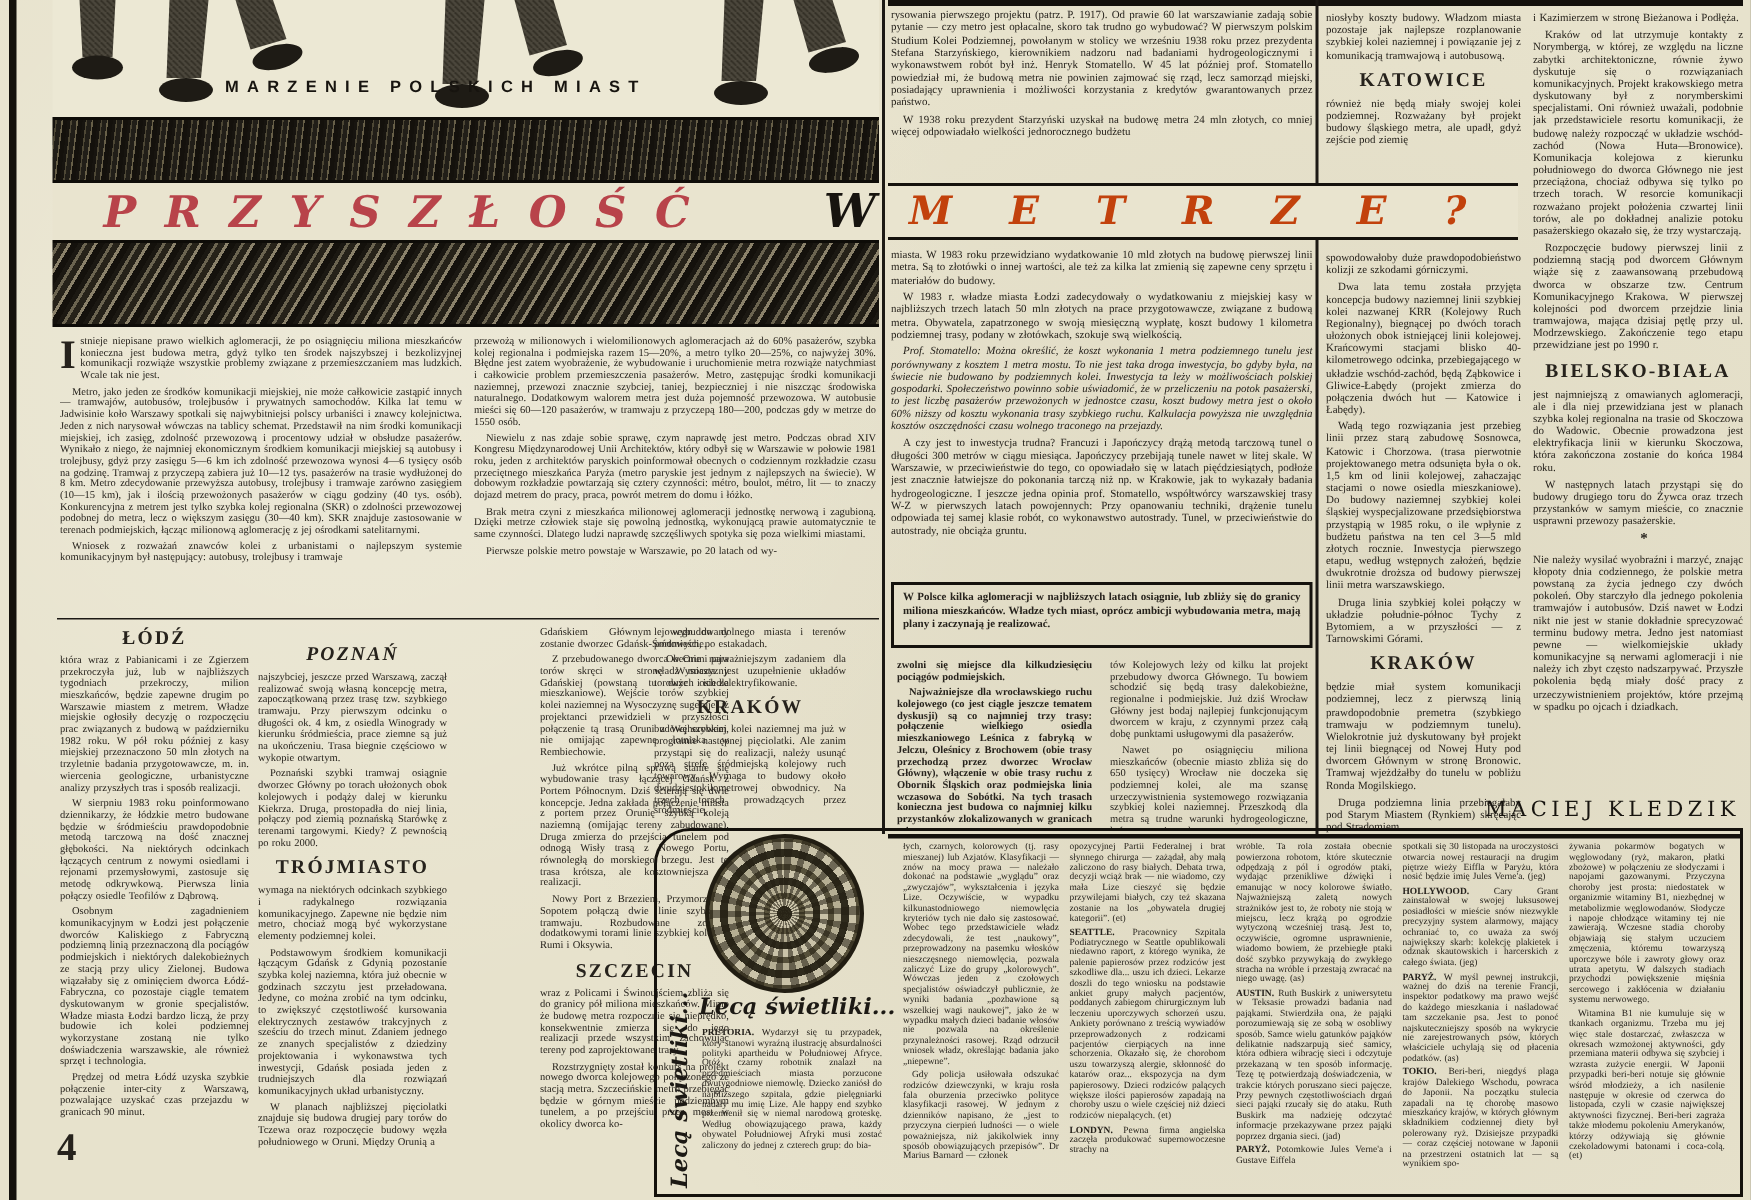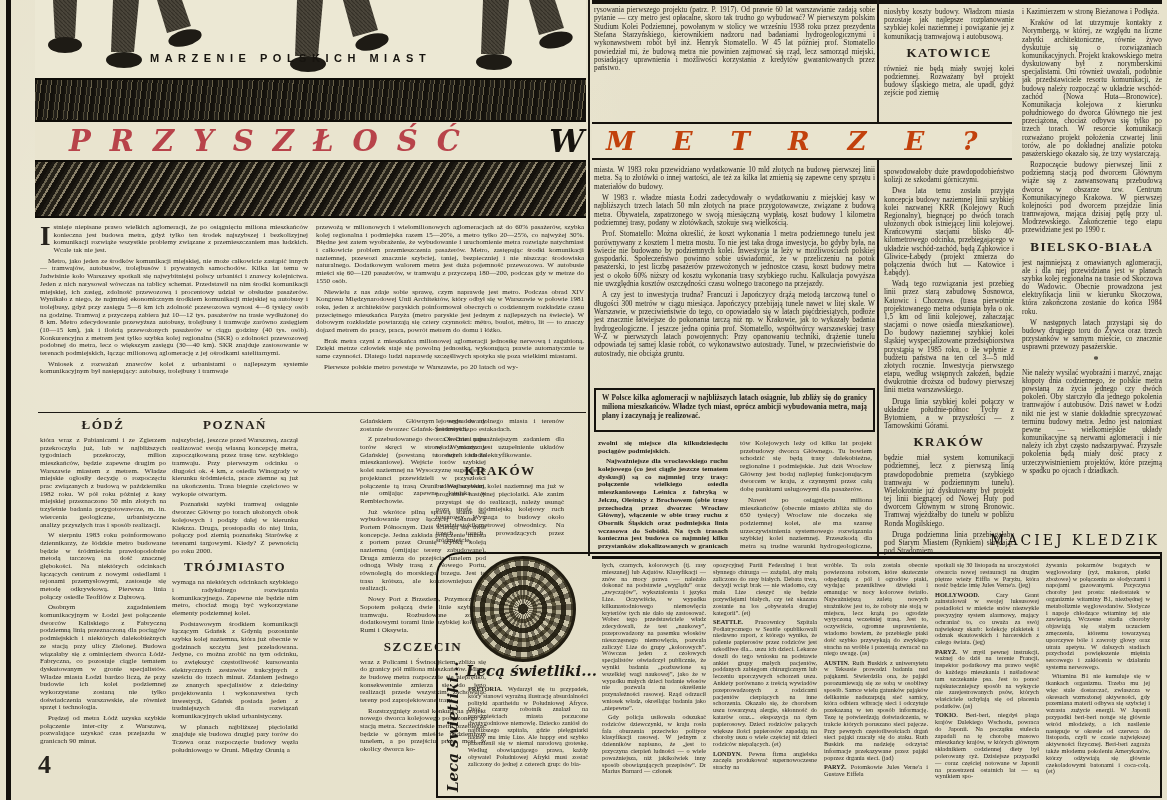--- a/index.html
+++ b/index.html
@@ -10,21 +10,21 @@
                          radial-gradient(circle at 75% 60%,rgba(120,110,80,.08),transparent 50%);}
   .abs{position:absolute;}
   .rule-v{background:#1c1914;width:2px;}
   .rule-h{background:#1c1914;height:2px;}
   .bar{background:#14110c;}
   
   .col{position:absolute;overflow:hidden;text-align:justify;
        font:7px/1.1 "Liberation Serif",serif;color:#26221c;word-spacing:.4px;}
   .col p{margin:0 0 3px;text-indent:8px;}
   .col p.ni{text-indent:0;}
-  .col p.q{}
+  .col p.q{font-style:italic;}
   h3.city{font:bold 13px/1.15 "Liberation Serif",serif;text-align:center;
           letter-spacing:1.5px;margin:5px 0 4px;text-indent:0;}
   .star{ text-align:center;font-weight:bold;font-size:10px;margin:2px 0;text-indent:0;}
   .dropcap{float:left;font:bold 27px/0.85 "Liberation Serif",serif;margin:1px 3px 0 0;}
   
   .illus{left:35px;top:0;width:551px;height:78px;background:#ece8d4;overflow:hidden;}
   .kicker{left:150px;top:52px;width:330px;text-align:left;
           font:bold 11px "Liberation Sans",sans-serif;letter-spacing:5.5px;color:#17140f;white-space:nowrap;}
   .ground{left:35px;top:78px;width:551px;height:44px;border-top:2px solid #0e0c08;border-bottom:2px solid #0e0c08;
     background:repeating-linear-gradient(97deg,#17140f 0 2px,#4d4735 2px 3px,#211e18 3px 6px,#675f48 6px 7px,#14110c 7px 10px);}
@@ -115,20 +115,21 @@
   </div>
   <div class="col" style="left:316px;top:224px;width:268px;height:186px;">
     <p class="ni">przewożą w milionowych i wielomilionowych aglomeracjach aż do 60% pasażerów, szybka kolej regionalna i podmiejska razem 15—20%, a metro tylko 20—25%, co najwyżej 30%. Błędne jest zatem wyobrażenie, że wybudowanie i uruchomienie metra rozwiąże natychmiast i całkowicie problem przemieszczenia pasażerów. Metro, zastępując środki komunikacji naziemnej, przewozi znacznie szybciej, taniej, bezpieczniej i nie niszcząc środowiska naturalnego. Dodatkowym walorem metra jest duża pojemność przewozowa. W autobusie mieści się 60—120 pasażerów, w tramwaju z przyczepą 180—200, podczas gdy w metrze do 1550 osób.</p>
     <p>Niewielu z nas zdaje sobie sprawę, czym naprawdę jest metro. Podczas obrad XIV Kongresu Międzynarodowej Unii Architektów, który odbył się w Warszawie w połowie 1981 roku, jeden z architektów paryskich poinformował obecnych o codziennym rozkładzie czasu przeciętnego mieszkańca Paryża (metro paryskie jest jednym z najlepszych na świecie). W dobowym rozkładzie powtarzają się cztery czynności: métro, boulot, métro, lit — to znaczy dojazd metrem do pracy, praca, powrót metrem do domu i łóżko.</p>
     <p>Brak metra czyni z mieszkańca milionowej aglomeracji jednostkę nerwową i zagubioną. Dzięki metrze człowiek staje się powolną jednostką, wykonującą prawie automatycznie te same czynności. Dlatego ludzi naprawdę szczęśliwych spotyka się poza wielkimi miastami.</p>
     <p>Pierwsze polskie metro powstaje w Warszawie, po 20 latach od wy-</p>
   </div>
 
   <div class="col" style="left:594px;top:6px;width:281px;height:112px;font-size:7.3px;line-height:1.14;">
     <p class="ni">rysowania pierwszego projektu (patrz. P. 1917). Od prawie 60 lat warszawianie zadają sobie pytanie — czy metro jest opłacalne, skoro tak trudno go wybudować? W pierwszym polskim Studium Kolei Podziemnej, powołanym w stolicy we wrześniu 1938 roku przez prezydenta Stefana Starzyńskiego, kierownikiem nadzoru nad badaniami hydrogeologicznymi i wykonawstwem robót był inż. Henryk Stomatello. W 45 lat później prof. Stomatello powiedział mi, że budową metra nie powinien zajmować się rząd, lecz samorząd miejski, posiadający uprawnienia i możliwości korzystania z kredytów gwarantowanych przez państwo.</p>
+    <p>W 1938 roku prezydent Starzyński uzyskał na budowę metra 24 mln złotych, co mniej więcej odpowiadało wielkości jednorocznego budżetu</p>
   </div>
   <div class="col" style="left:594px;top:166px;width:281px;height:218px;font-size:7.3px;line-height:1.14;">
     <p class="ni">miasta. W 1983 roku przewidziano wydatkowanie 10 mld złotych na budowę pierwszej linii metra. Są to złotówki o innej wartości, ale też za kilka lat zmienią się zapewne ceny sprzętu i materiałów do budowy.</p>
     <p>W 1983 r. władze miasta Łodzi zadecydowały o wydatkowaniu z miejskiej kasy w najbliższych trzech latach 50 mln złotych na prace przygotowawcze, związane z budową metra. Obywatela, zapatrzonego w swoją miesięczną wypłatę, koszt budowy 1 kilometra podziemnej trasy, podany w złotówkach, szokuje swą wielkością.</p>
     <p class="q">Prof. Stomatello: Można określić, że koszt wykonania 1 metra podziemnego tunelu jest porównywany z kosztem 1 metra mostu. To nie jest taka droga inwestycja, bo gdyby była, na świecie nie budowano by podziemnych kolei. Inwestycja ta leży w możliwościach polskiej gospodarki. Społeczeństwo powinno sobie uświadomić, że w przeliczeniu na potok pasażerski, to jest liczbę pasażerów przewożonych w jednostce czasu, koszt budowy metra jest o około 60% niższy od kosztu wykonania trasy szybkiego ruchu. Kalkulacja powyższa nie uwzględnia kosztów oszczędności czasu wolnego traconego na przejazdy.</p>
     <p>A czy jest to inwestycja trudna? Francuzi i Japończycy drążą metodą tarczową tunel o długości 300 metrów w ciągu miesiąca. Japończycy przebijają tunele nawet w litej skale. W Warszawie, w przeciwieństwie do tego, co opowiadało się w latach pięćdziesiątych, podłoże jest znacznie łatwiejsze do pokonania tarczą niż np. w Krakowie, jak to wykazały badania hydrogeologiczne. I jeszcze jedna opinia prof. Stomatello, współtwórcy warszawskiej trasy W-Z w pierwszych latach powojennych: Przy opanowaniu techniki, drążenie tunelu odpowiada tej samej klasie robót, co wykonawstwo autostrady. Tunel, w przeciwieństwie do autostrady, nie obciąża gruntu.</p>
   </div>
   <div class="abs embox">W Polsce kilka aglomeracji w najbliższych latach osiągnie, lub zbliży się do granicy miliona mieszkańców. Władze tych miast, oprócz ambicji wybudowania metra, mają plany i zaczynają je realizować.</div>
   <div class="col" style="left:598px;top:440px;width:130px;height:112px;font-weight:bold;">
     <p class="ni">zwolni się miejsce dla kilkudziesięciu pociągów podmiejskich.</p>
@@ -167,21 +168,21 @@
   <div class="abs byline">MACIEJ KLEDZIK</div>
 
   <div class="col" style="left:40px;top:418px;width:126px;height:378px;">
     <h3 class="city" style="margin-top:0;">ŁÓDŹ</h3>
     <p class="ni">która wraz z Pabianicami i ze Zgierzem przekroczyła już, lub w najbliższych tygodniach przekroczy, milion mieszkańców, będzie zapewne drugim po Warszawie miastem z metrem. Władze miejskie ogłosiły decyzję o rozpoczęciu prac związanych z budową w październiku 1982 roku. W pół roku później z kasy miejskiej przeznaczono 50 mln złotych na trzyletnie badania przygotowawcze, m. in. wiercenia geologiczne, urbanistyczne analizy przyszłych tras i sposób realizacji.</p>
     <p>W sierpniu 1983 roku poinformowano dziennikarzy, że łódzkie metro budowane będzie w śródmieściu prawdopodobnie metodą tarczową na dość znacznej głębokości. Na niektórych odcinkach łączących centrum z nowymi osiedlami i rejonami przemysłowymi, zastosuje się metodę odkrywkową. Pierwsza linia połączy osiedle Teofilów z Dąbrową.</p>
     <p>Osobnym zagadnieniem komunikacyjnym w Łodzi jest połączenie dworców Kaliskiego z Fabryczną podziemną linią przeznaczoną dla pociągów podmiejskich i niektórych dalekobieżnych ze stacją przy ulicy Zielonej. Budowa wiązałaby się z ominięciem dworca Łódź-Fabryczna, co pozostaje ciągle tematem dyskutowanym w gronie specjalistów. Władze miasta Łodzi bardzo liczą, że przy budowie ich kolei podziemnej wykorzystane zostaną nie tylko doświadczenia warszawskie, ale również sprzęt i technologia.</p>
     <p>Prędzej od metra Łódź uzyska szybkie połączenie inter-city z Warszawą, pozwalające uzyskać czas przejazdu w granicach 90 minut.</p>
   </div>
   <div class="col" style="left:172px;top:418px;width:126px;height:378px;">
-    <h3 class="city" style="margin-top:0;">POZNAŃ</h3>
+    <h3 class="city" style="margin-top:11px;font-style:italic;">POZNAŃ</h3>
     <p class="ni">najszybciej, jeszcze przed Warszawą, zaczął realizować swoją własną koncepcję metra, zapoczątkowaną przez trasę tzw. szybkiego tramwaju. Przy pierwszym odcinku o długości ok. 4 km, z osiedla Winogrady w kierunku śródmieścia, prace ziemne są już na ukończeniu. Trasa biegnie częściowo w wykopie otwartym.</p>
     <p>Poznański szybki tramwaj osiągnie dworzec Główny po torach ułożonych obok kolejowych i podąży dalej w kierunku Kiekrza. Druga, prostopadła do niej linia, połączy pod ziemią poznańską Starówkę z terenami targowymi. Kiedy? Z pewnością po roku 2000.</p>
     <h3 class="city">TRÓJMIASTO</h3>
     <p class="ni">wymaga na niektórych odcinkach szybkiego i radykalnego rozwiązania komunikacyjnego. Zapewne nie będzie nim metro, chociaż mogą być wykorzystane elementy podziemnej kolei.</p>
     <p>Podstawowym środkiem komunikacji łączącym Gdańsk z Gdynią pozostanie szybka kolej naziemna, która już obecnie w godzinach szczytu jest przeładowana. Jedyne, co można zrobić na tym odcinku, to zwiększyć częstotliwość kursowania elektrycznych zestawów trakcyjnych z sześciu do trzech minut. Zdaniem jednego ze znanych specjalistów z dziedziny projektowania i wykonawstwa tych inwestycji, Gdańsk posiada jeden z trudniejszych dla rozwiązań komunikacyjnych układ urbanistyczny.</p>
     <p>W planach najbliższej pięciolatki znajduje się budowa drugiej pary torów do Tczewa oraz rozpoczęcie budowy węzła południowego w Oruni. Między Orunią a</p>
   </div>
   <div class="col" style="left:316px;top:418px;width:126px;height:378px;margin-left:44px;">
     <p class="ni">Gdańskiem Głównym wybudowany zostanie dworzec Gdańsk-Śródmieście.</p>
     <p>Z przebudowanego dworca w Oruni para torów skręci w stronę Wysoczyzny Gdańskiej (powstaną tu duże osiedla mieszkaniowe). Wejście torów szybkiej kolei naziemnej na Wysoczyznę sugeruje, iż projektanci przewidzieli w przyszłości połączenie tą trasą Oruni z Wejherowem, nie omijając zapewne lotniska w Rembiechowie.</p>

